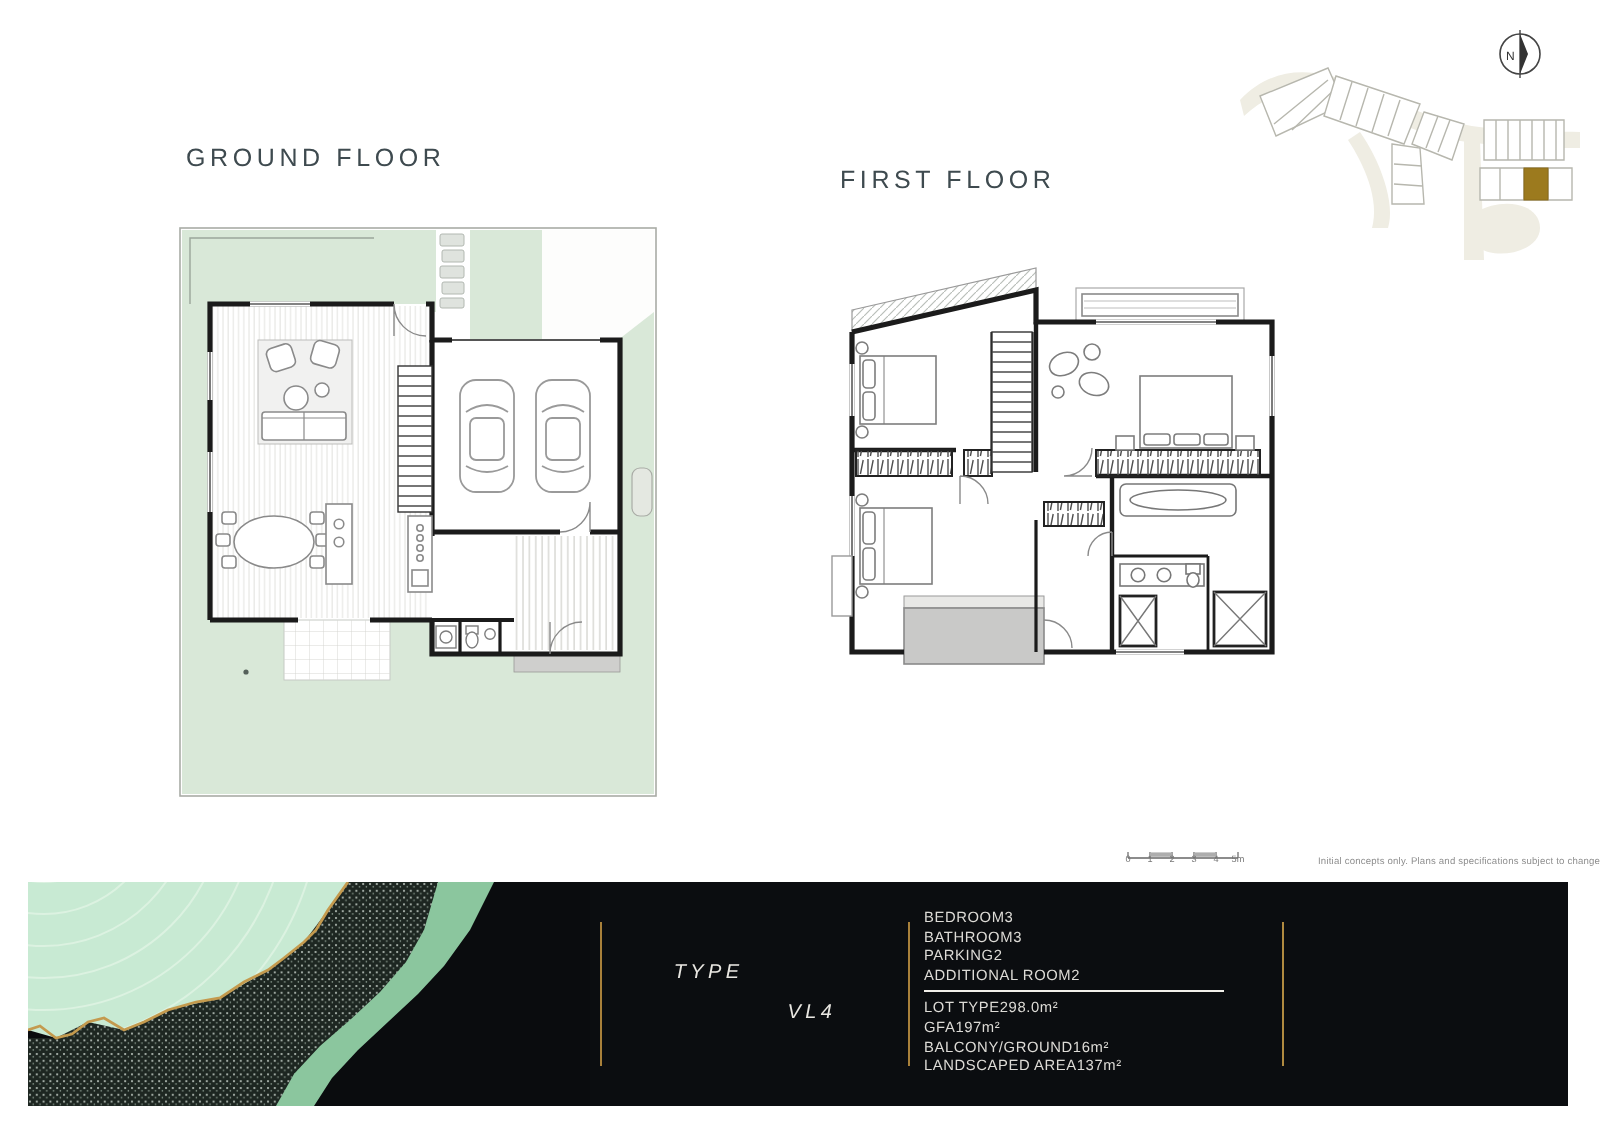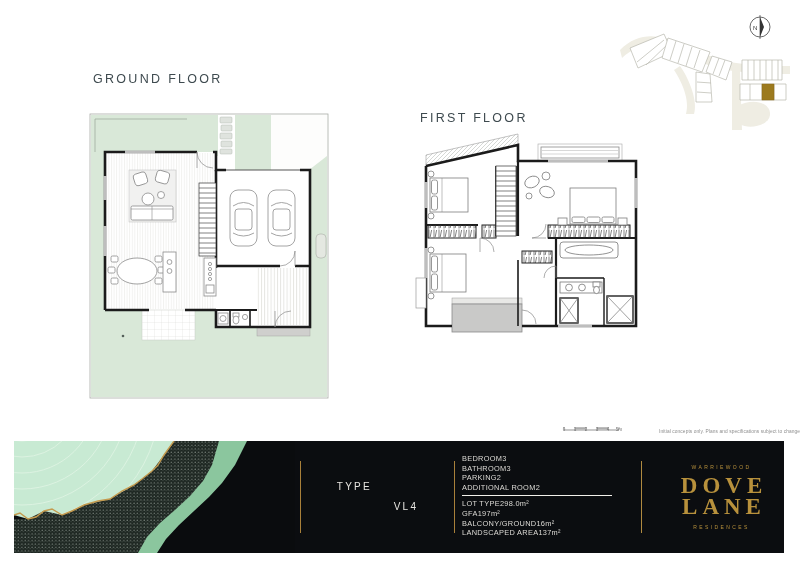--- a/index.html
+++ b/index.html
@@ -1,32 +1,32 @@
 <!DOCTYPE html>
 <html><head>
 <meta charset="utf-8">
 <style>
   html,body{margin:0;padding:0;background:#fff;}
   .page{position:relative;width:800px;height:565px;background:#ffffff;overflow:hidden;
         font-family:"Liberation Sans",sans-serif;}
   .plan-title{position:absolute;font-size:12.5px;letter-spacing:2.3px;color:#3e4a4f;font-weight:400;}
   .title-ground{left:93px;top:72px;}
-  .title-first{left:420px;top:83px;margin-top:28px;}
+  .title-first{left:420px;top:83px;}
   .abs{position:absolute;}
   
   .scalebar{position:absolute;left:561px;top:419px;width:68px;height:14px;}
   .scalebar .lab{position:absolute;top:8px;font-size:4.6px;color:#777;transform:translateX(-50%);}
   
   .disclaimer{position:absolute;left:659px;top:429px;width:140px;font-size:4.8px;color:#8e8e8e;
               white-space:nowrap;letter-spacing:0.1px;}
   
   .footer{position:absolute;left:14px;top:441px;width:770px;height:112px;background:#0b0d10;}
   .artwork{position:absolute;left:0;top:0;}
   .type-block{position:absolute;left:286px;top:0;width:155px;height:91px;
-              display:flex;align-items:center;justify-content:center;}
+              display:flex;align-items:center;justify-content:center;font-style:italic;}
   .type-block .goldline{position:absolute;top:20px;height:72px;width:1px;background:#a8803a;}
   .type-block .gl-left{left:0;}
   .type-block .gl-right{right:0;}
   .type-label,.type-value{color:#e8e6e1;font-size:10px;letter-spacing:2.2px;}
   .type-value{margin-left:22px;margin-top:40px;}
   .specs{position:absolute;left:448px;top:13px;width:150px;color:#dddbd6;}
   .spec-row{display:flex;justify-content:flex-start;font-size:7.4px;line-height:9.7px;
             letter-spacing:0.3px;}
   .spec-row .v{text-align:right;}
   .spec-rule{border-top:1.5px solid #f2f0ea;margin:2.5px 0 3px 0;}
@@ -421,21 +421,15 @@
         <span class="v">16m²</span>
       </div>
       <div class="spec-row">
         <span>LANDSCAPED AREA</span>
         <span class="v">137m²</span>
       </div>
     </div>
 
     <div class="gold-divider"></div>
 
-    <div class="brand">
-      <div class="brand-top">WARRIEWOOD</div>
-      <div class="brand-name">DOVE</div>
-      <div class="brand-name">LANE</div>
-      <div class="brand-bottom">RESIDENCES</div>
-    </div>
   </div>
 
 </div>
 
 </body></html>

